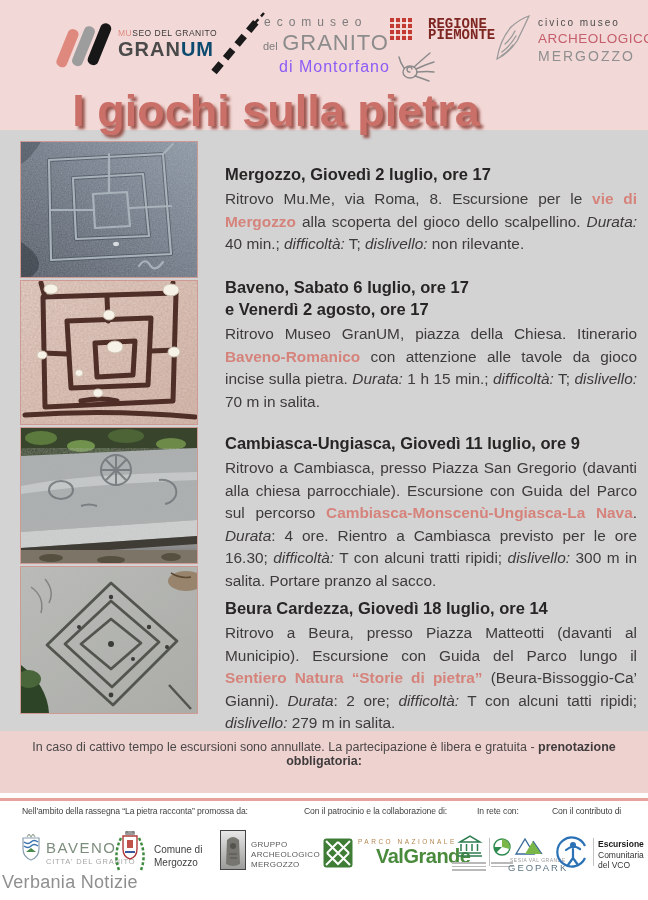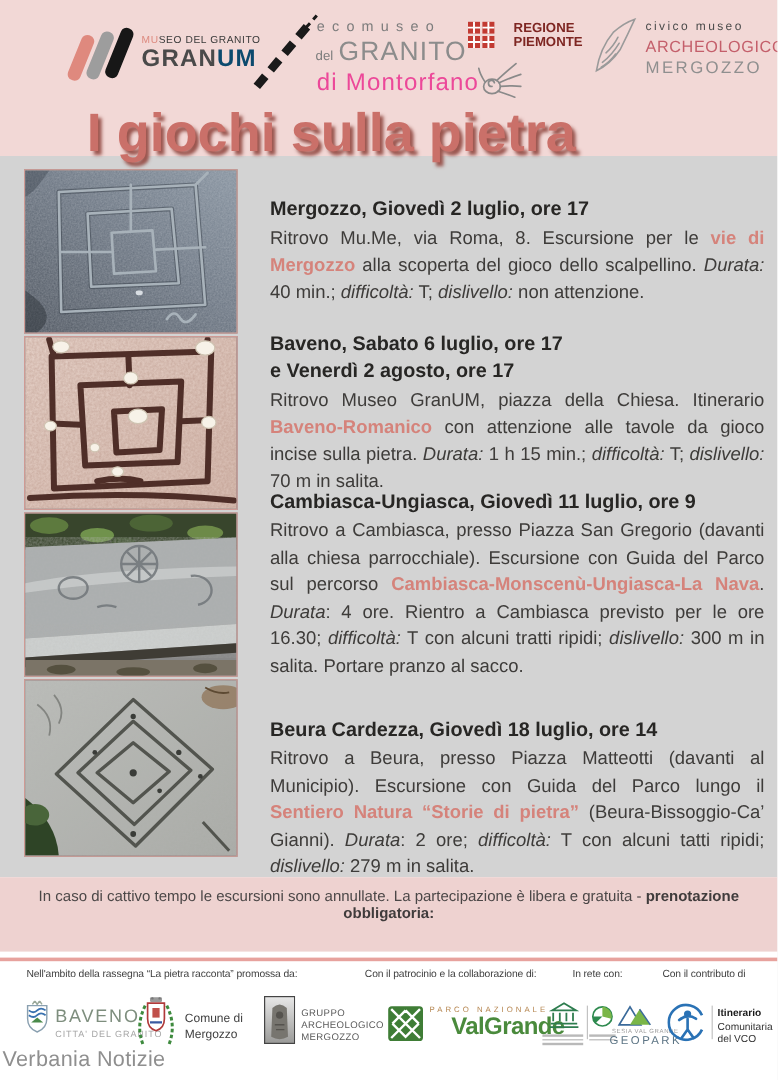--- a/index.html
+++ b/index.html
@@ -13,23 +13,23 @@
 
   .granum-small{font-size:8.5px;letter-spacing:.5px;color:#3a3a3a;font-weight:normal;}
   .granum-small .pkc{color:#dd8a7f;}
   .granum-big{font-size:20px;letter-spacing:1px;color:#4a4a4a;font-weight:bold;}
   .granum-big .pkc{color:#0c4a6e;}
 
   .eco-l1{font-size:12px;letter-spacing:6px;color:#7c7c7c;}
   .eco-l2{color:#8c8c8c;}
   .eco-l2 .sm{font-size:11px;color:#7c7c7c;}
   .eco-l2 .lg{font-size:22px;letter-spacing:1px;}
-  .eco-l3{font-size:20px;letter-spacing:1px;color:#ec4899;}
-
-  .reg-txt{font-family:Liberation Sans, sans-serif;font-size:11px;font-weight:bold;
+  .eco-l3{font-size:16px;letter-spacing:1px;color:#8b5cf6;margin-left:15px;}
+
+  .reg-txt{font-family:Liberation Mono, monospace;font-size:14px;font-weight:bold;
            color:#7e2622;line-height:10.5px;}
 
   .civ-l1{font-size:10px;letter-spacing:2px;color:#4c4c4c;}
   .civ-l2{font-size:13.5px;letter-spacing:.5px;color:#c45f6b;}
   .civ-l3{font-size:14px;letter-spacing:2px;color:#8f8f8f;}
 
   .main-title{left:0;top:85px;width:552px;text-align:center;
     font-size:45px;font-weight:bold;letter-spacing:0;color:#ca7069;
     text-shadow:3px 3px 3px #99544d;}
 
@@ -295,30 +295,30 @@
         <circle cx="112" cy="92" r="2"></circle>
         <circle cx="90" cy="128" r="2.4"></circle>
         <circle cx="146" cy="80" r="2"></circle>
       </g>
       <path d="M148,118 L170,142" stroke="#52544e" stroke-width="2.5" fill="none"></path>
     </svg>
   </div>
 
   <div class="ev" style="top:163px">
     <div class="ev-h">Mergozzo, Giovedì 2 luglio, ore 17</div>
-    <p class="ev-p"><span>Ritrovo Mu.Me, via Roma, 8. Escursione per le </span><span class="pkb">vie di Mergozzo</span><span> alla scoperta del gioco dello scalpellino. </span><span class="it">Durata:</span><span> 40 min.; </span><span class="it">difficoltà:</span><span> T; </span><span class="it">dislivello:</span><span> non attenzione.</span></p>
+    <p class="ev-p"><span>Ritrovo Mu.Me, via Roma, 8. Escursione per le </span><span class="pkb">vie di Mergozzo</span><span> alla scoperta del gioco dello scalpellino. </span><span class="it">Durata:</span><span> 40 min.; </span><span class="it">difficoltà:</span><span> T; </span><span class="it">dislivello:</span><span> non rilevante.</span></p>
   </div>
 
   <div class="ev" style="top:276px">
     <div class="ev-h">Baveno, Sabato 6 luglio, ore 17</div>
     <div class="ev-h">e Venerdì 2 agosto, ore 17</div>
     <p class="ev-p"><span>Ritrovo Museo GranUM, piazza della Chiesa. Itinerario </span><span class="pkb">Baveno-Romanico</span><span> con attenzione alle tavole da gioco incise sulla pietra. </span><span class="it">Durata:</span><span> 1 h 15 min.; </span><span class="it">difficoltà:</span><span> T; </span><span class="it">dislivello:</span><span> 70 m in salita.</span></p>
   </div>
 
-  <div class="ev" style="top:407px">
+  <div class="ev" style="top:432px">
     <div class="ev-h">Cambiasca-Ungiasca, Giovedì 11 luglio, ore 9</div>
     <p class="ev-p"><span>Ritrovo a Cambiasca, presso Piazza San Gregorio (davanti alla chiesa parrocchiale). Escursione con Guida del Parco sul percorso </span><span class="pkb">Cambiasca-Monscenù-Ungiasca-La Nava</span><span>. </span><span class="it">Durata</span><span>: 4 ore. Rientro a Cambiasca previsto per le ore 16.30; </span><span class="it">difficoltà:</span><span> T con alcuni tratti ripidi; </span><span class="it">dislivello:</span><span> 300 m in salita. Portare pranzo al sacco.</span></p>
   </div>
 
   <div class="ev" style="top:597px">
     <div class="ev-h">Beura Cardezza, Giovedì 18 luglio, ore 14</div>
     <p class="ev-p"><span>Ritrovo a Beura, presso Piazza Matteotti (davanti al Municipio). Escursione con Guida del Parco lungo il </span><span class="pkb">Sentiero Natura “Storie di pietra”</span><span> (Beura-Bissoggio-Ca’ Gianni). </span><span class="it">Durata</span><span>: 2 ore; </span><span class="it">difficoltà:</span><span> T con alcuni tatti ripidi; </span><span class="it">dislivello:</span><span> 279 m in salita.</span></p>
   </div>
 
   <div class="abs band"></div>
@@ -429,20 +429,20 @@
   <div class="abs" style="left:556px;top:836px;width:32px;height:32px">
     <svg width="32" height="32" viewBox="0 0 32 32">
       <path d="M29,10 A14.5,14.5 0 1 0 29,22" fill="none" stroke="#2a72b5" stroke-width="2.2"></path>
       <circle cx="17" cy="9" r="3" fill="#2a72b5"></circle>
       <path d="M10,14 Q17,8 24,13" fill="none" stroke="#2a72b5" stroke-width="2.2" stroke-linecap="round"></path>
       <path d="M17,13 V22 M17,22 L12,29 M17,22 L22,29" fill="none" stroke="#2a72b5" stroke-width="2.2" stroke-linecap="round"></path>
     </svg>
   </div>
   <div class="abs vdiv" style="left:593px;top:838px;height:28px"></div>
   <div class="abs fond-txt" style="left:598px;top:839px">
-    <div class="b1">Itinerario</div>
+    <div class="b1">Escursione</div>
     <div>Comunitaria</div>
     <div>del VCO</div>
   </div>
 
   <div class="abs watermark">Verbania Notizie</div>
 
 </div>
 
 </body></html>

